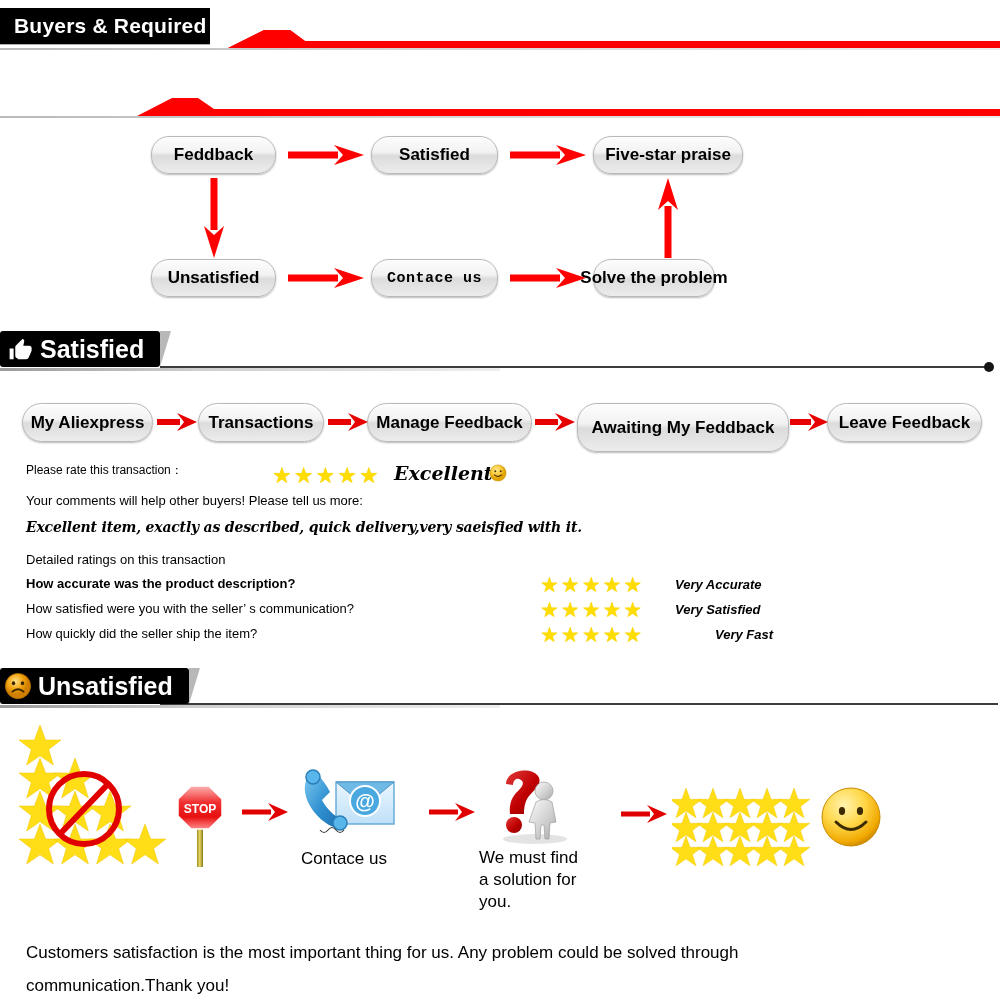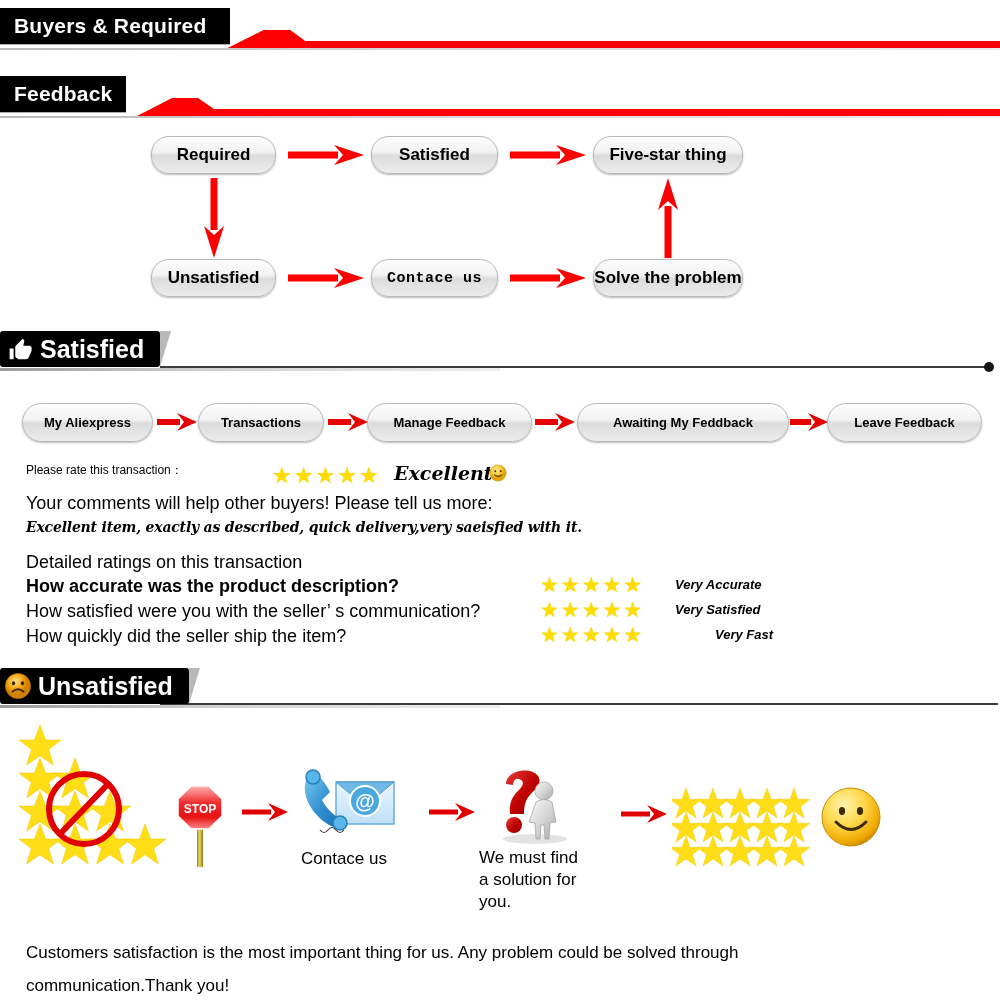--- a/index.html
+++ b/index.html
@@ -24,21 +24,21 @@
   }
   .banner .blacktab .lbl{white-space:nowrap;}
   .banner .underline{
     position:absolute;left:0;width:1000px;height:2px;
     background:linear-gradient(to right,#b9b9b9,#d8d8d8 45%,#ececec);
     z-index:1;
   }
 
   
   #banner-buyers{top:8px;height:42px;}
-  #banner-buyers .blacktab{top:0;height:36px;padding:0 24px 0 14px;font-size:21px;}
+  #banner-buyers .blacktab{top:0;height:36px;padding:0 4px 0 14px;font-size:21px;}
   #banner-buyers .underline{top:40px;}
 
   
   #banner-feedback{top:76px;height:42px;}
   #banner-feedback .blacktab{top:0;height:36px;padding:0 14px;font-size:21px;}
   #banner-feedback .underline{top:40px;}
 
   
   .sectab{position:absolute;left:0;display:flex;align-items:center;
      background:#000;color:#fff;font-weight:bold;font-size:25px;
@@ -60,29 +60,29 @@
     display:flex;align-items:center;justify-content:center;
     background:linear-gradient(to bottom,#fdfdfd 0%,#f2f2f2 42%,#dcdcdc 52%,#ececec 100%);
     border:1px solid #b8b8b8;
     border-radius:18px;
     box-shadow:0 1px 2px rgba(0,0,0,.28), inset 0 1px 0 #fff;
     font-size:17px;font-weight:bold;color:#000;
     white-space:nowrap;
     box-sizing:border-box;
   }
   .pill.mono{font-family:"Liberation Mono","DejaVu Sans Mono",monospace;font-weight:bold;font-size:15px;letter-spacing:.5px;}
-  .pill.nav{font-size:13px;border-radius:20px;}
+  .pill.nav{font-size:17px;border-radius:20px;}
 
   
   .arrowh{position:absolute;}
   .arrowv{position:absolute;}
 
   
   .txt{position:absolute;white-space:nowrap;}
-  .t17{font-size:18px;}
+  .t17{font-size:13px;}
   .rate-line{font-size:12px;}
   .comment{
     font-family:"DejaVu Serif","Liberation Serif",serif;
     font-weight:bold;font-style:italic;font-size:14px;letter-spacing:-.2px;
   }
   .script{
     font-family:"DejaVu Serif","Liberation Serif",serif;
     font-style:italic;font-weight:bold;font-size:19px;
   }
   .ratelabel{
@@ -106,42 +106,39 @@
   <div class="blacktab">
     <span class="lbl">Buyers &amp; Required</span>
   </div>
   <div class="underline"></div>
 </div>
 
 <div class="banner" id="banner-feedback">
   <svg class="redshape" viewBox="0 0 1000 42" preserveAspectRatio="none">
     <polygon fill="#FF0000" points="137,40 172,22 198,22 214,33 1000,33 1000,40"></polygon>
   </svg>
-  <div class="blacktab">
-    <span class="lbl">Feedback</span>
-  </div>
   <div class="underline"></div>
 </div>
 
 <div class="pill" style="left:151px;top:136px;width:125px;height:38px;">
-  <span>Required</span>
+  <span>Feddback</span>
 </div>
 <div class="pill" style="left:371px;top:136px;width:127px;height:38px;">
   <span>Satisfied</span>
 </div>
 <div class="pill" style="left:593px;top:136px;width:150px;height:38px;">
-  <span>Five-star thing</span>
+  <span>Five-star praise</span>
 </div>
 <div class="pill" style="left:151px;top:259px;width:125px;height:38px;">
   <span>Unsatisfied</span>
 </div>
 <div class="pill mono" style="left:371px;top:259px;width:127px;height:38px;">
   <span>Contace us</span>
 </div>
-<div class="pill" style="left:593px;top:259px;width:150px;height:38px;">
+<div class="pill" style="left:593px;top:259px;width:122px;height:38px;">
   <span>Solve the problem</span>
 </div>
 
 <svg class="arrowh" style="left:286px;top:142px;" width="80" height="26">
   <path d="M2,13 L52,13" stroke="#F00" stroke-width="7"></path>
   <path d="M48,3 L78,13 L48,23 L57,13 Z" fill="#F00"></path>
 </svg>
 <svg class="arrowh" style="left:508px;top:142px;" width="80" height="26">
   <path d="M2,13 L52,13" stroke="#F00" stroke-width="7"></path>
   <path d="M48,3 L78,13 L48,23 L57,13 Z" fill="#F00"></path>
@@ -179,21 +176,21 @@
 
 <div class="pill nav" style="left:22px;top:403px;width:131px;height:39px;">
   <span>My Aliexpress</span>
 </div>
 <div class="pill nav" style="left:198px;top:403px;width:126px;height:39px;">
   <span>Transactions</span>
 </div>
 <div class="pill nav" style="left:367px;top:403px;width:165px;height:39px;">
   <span>Manage Feedback</span>
 </div>
-<div class="pill nav" style="left:577px;top:403px;width:212px;height:39px;">
+<div class="pill nav" style="left:577px;top:403px;width:212px;height:49px;">
   <span>Awaiting My Feddback</span>
 </div>
 <div class="pill nav" style="left:827px;top:403px;width:155px;height:39px;">
   <span>Leave Feedback</span>
 </div>
 
 <svg class="arrowh" style="left:156px;top:411px;" width="42" height="22">
   <path d="M1,11 L24,11" stroke="#E60000" stroke-width="6"></path>
   <path d="M21,2 L41,11 L21,20 L28,11 Z" fill="#E60000"></path>
 </svg>

